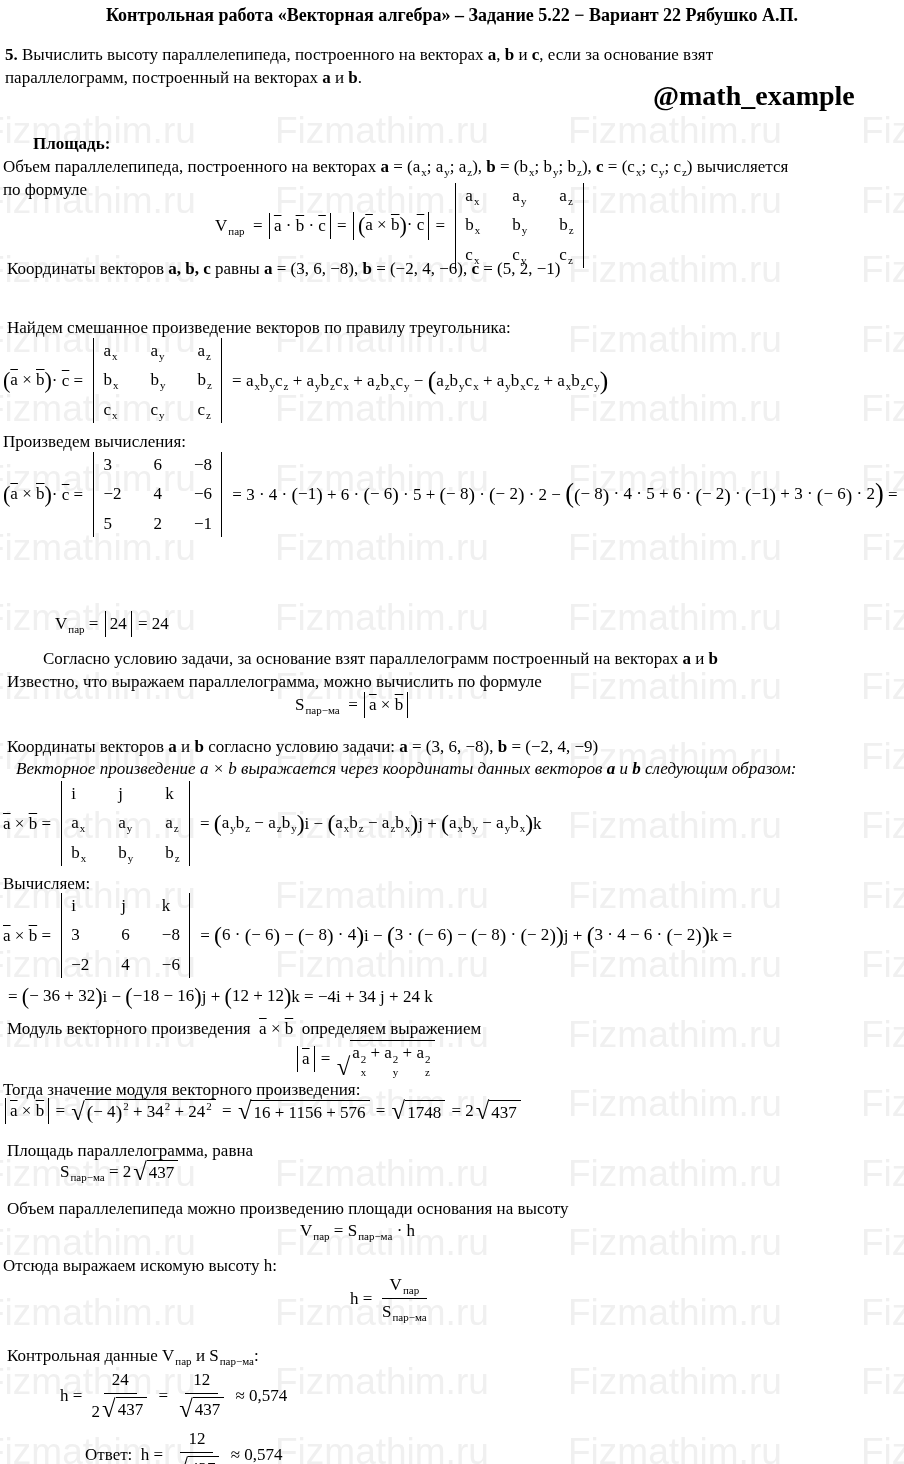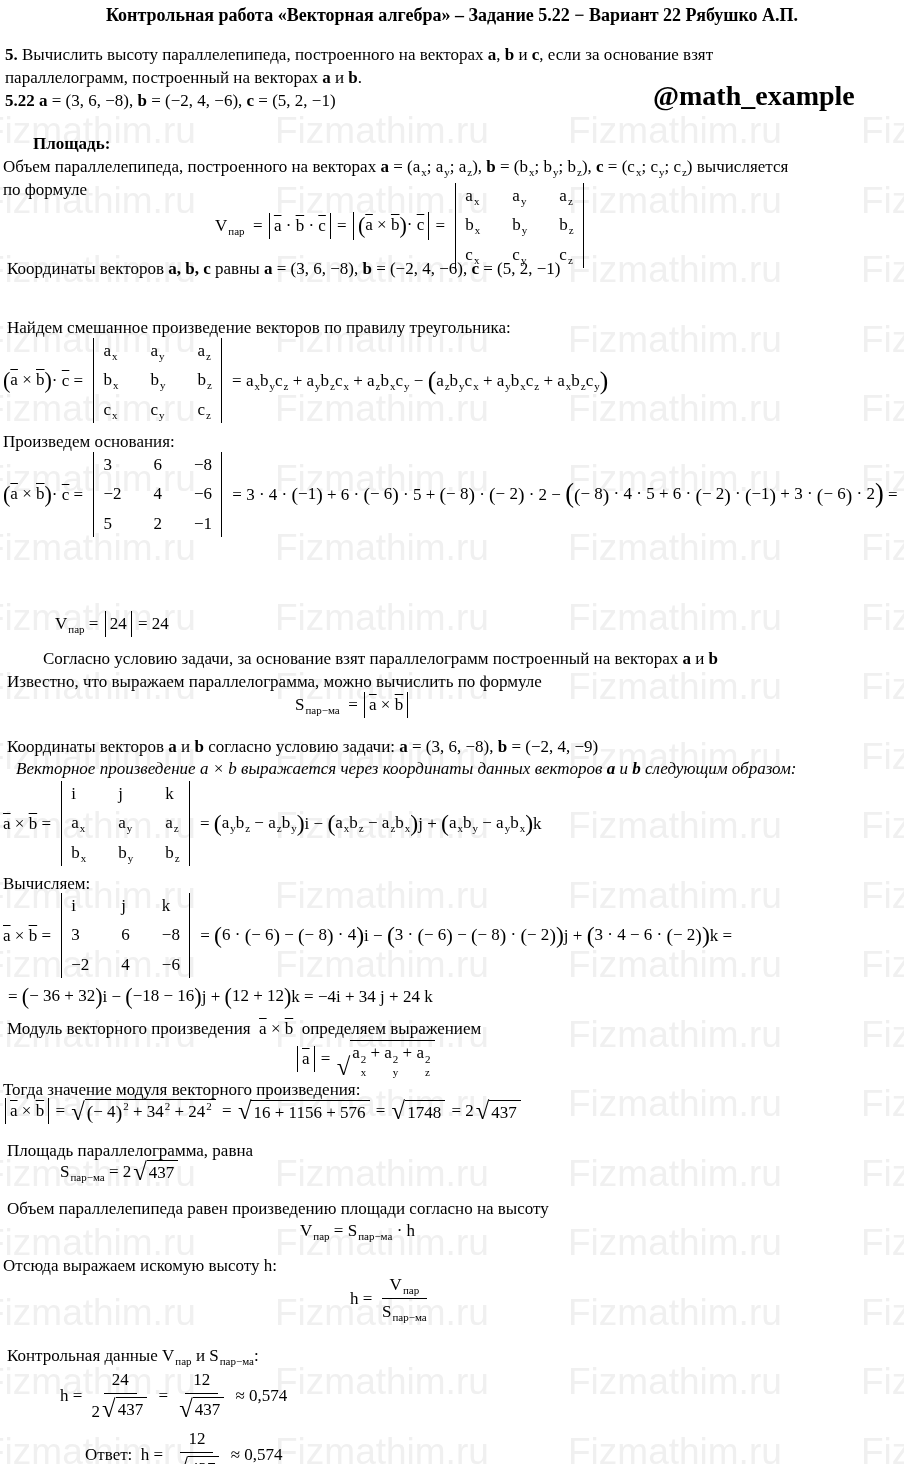--- a/index.html
+++ b/index.html
@@ -186,46 +186,45 @@
     <span class="wm" data-name="watermark-text" style="color: rgb(240, 240, 240);">Fizmathim.ru</span>
   </div>
 
 <div class="title" data-name="page-title">Контрольная работа «Векторная алгебра» – Задание 5.22 − Вариант 22 Рябушко А.П.</div>
 
 <div class="handle" data-name="watermark-handle">@math_example</div>
 
 <div class="doc" data-name="document-body">
     <div class="textline" data-name="line-problem-1"><span class="t b">5.</span><span class="t"> Вычислить высоту параллелепипеда, построенного на векторах </span><span class="t b">a</span><span class="t">, </span><span class="t b">b</span><span class="t"> и </span><span class="t b">c</span><span class="t">, если за основание взят</span></div>
     <div class="textline" data-name="line-problem-2"><span class="t">параллелограмм, построенный на векторах </span><span class="t b">a</span><span class="t"> и </span><span class="t b">b</span><span class="t">.</span></div>
-    <div class="textline" data-name="line-problem-3"><span class="t b">5.22 a</span><span class="t"> = (3, 6, −8), </span><span class="t b">b</span><span class="t"> = (−2, 4, −6), </span><span class="t b">c</span><span class="t"> = (5, 2, −1)</span></div>
     <div class="textline" data-name="line-solution-heading"><span class="t b">Площадь:</span></div>
     <div class="textline" data-name="line-volume-formula-intro"><span class="t">Объем параллелепипеда, построенного на векторах </span><span class="t b">a</span><span class="t"> = (</span><span class="grp"><span class="t">a</span><sub>x</sub></span><span class="t">; </span><span class="grp"><span class="t">a</span><sub>y</sub></span><span class="t">; </span><span class="grp"><span class="t">a</span><sub>z</sub></span><span class="t">), </span><span class="t b">b</span><span class="t"> = (</span><span class="grp"><span class="t">b</span><sub>x</sub></span><span class="t">; </span><span class="grp"><span class="t">b</span><sub>y</sub></span><span class="t">; </span><span class="grp"><span class="t">b</span><sub>z</sub></span><span class="t">), </span><span class="t b">c</span><span class="t"> = (</span><span class="grp"><span class="t">c</span><sub>x</sub></span><span class="t">; </span><span class="grp"><span class="t">c</span><sub>y</sub></span><span class="t">; </span><span class="grp"><span class="t">c</span><sub>z</sub></span><span class="t">) вычисляется</span></div>
     <div class="textline" data-name="line-volume-formula-intro-2"><span class="t">по формуле</span></div>
     <div class="formula" data-name="formula-volume-determinant"><span class="grp"><span class="t">V</span><sub>пар</sub></span><span class="t">  = </span><span class="absv"><span class="vec">a</span><span class="t"> · </span><span class="vec">b</span><span class="t"> · </span><span class="vec">c</span></span><span class="t"> = </span><span class="absv"><span class="grp"><span class="pg" style="font-size: 1.3em;">(</span><span class="vec">a</span><span class="t"> × </span><span class="vec">b</span><span class="pg" style="font-size: 1.3em;">)</span></span><span class="t">· </span><span class="vec">c</span></span><span class="t"> = </span><span class="det" data-name="determinant-matrix" style="grid-template-columns: repeat(3, auto);"><span class="cell"><span class="grp"><span class="t">a</span><sub>x</sub></span></span><span class="cell"><span class="grp"><span class="t">a</span><sub>y</sub></span></span><span class="cell"><span class="grp"><span class="t">a</span><sub>z</sub></span></span><span class="cell"><span class="grp"><span class="t">b</span><sub>x</sub></span></span><span class="cell"><span class="grp"><span class="t">b</span><sub>y</sub></span></span><span class="cell"><span class="grp"><span class="t">b</span><sub>z</sub></span></span><span class="cell"><span class="grp"><span class="t">c</span><sub>x</sub></span></span><span class="cell"><span class="grp"><span class="t">c</span><sub>y</sub></span></span><span class="cell"><span class="grp"><span class="t">c</span><sub>z</sub></span></span></span></div>
     <div class="textline" data-name="line-coordinates-abc"><span class="t">Координаты векторов </span><span class="t b">a, b, c</span><span class="t"> равны </span><span class="t b">a</span><span class="t"> = (3, 6, −8), </span><span class="t b">b</span><span class="t"> = (−2, 4, −6), </span><span class="t b">c</span><span class="t"> = (5, 2, −1)</span></div>
     <div class="textline" data-name="line-mixed-product-intro"><span class="t">Найдем смешанное произведение векторов по правилу треугольника:</span></div>
     <div class="formula" data-name="formula-mixed-product-rule"><span class="grp"><span class="pg" style="font-size: 1.3em;">(</span><span class="vec">a</span><span class="t"> × </span><span class="vec">b</span><span class="pg" style="font-size: 1.3em;">)</span></span><span class="t">· </span><span class="vec">c</span><span class="t"> = </span><span class="det" data-name="determinant-matrix" style="grid-template-columns: repeat(3, auto);"><span class="cell"><span class="grp"><span class="t">a</span><sub>x</sub></span></span><span class="cell"><span class="grp"><span class="t">a</span><sub>y</sub></span></span><span class="cell"><span class="grp"><span class="t">a</span><sub>z</sub></span></span><span class="cell"><span class="grp"><span class="t">b</span><sub>x</sub></span></span><span class="cell"><span class="grp"><span class="t">b</span><sub>y</sub></span></span><span class="cell"><span class="grp"><span class="t">b</span><sub>z</sub></span></span><span class="cell"><span class="grp"><span class="t">c</span><sub>x</sub></span></span><span class="cell"><span class="grp"><span class="t">c</span><sub>y</sub></span></span><span class="cell"><span class="grp"><span class="t">c</span><sub>z</sub></span></span></span><span class="t"> = </span><span class="grp"><span class="t">a</span><sub>x</sub></span><span class="grp"><span class="t">b</span><sub>y</sub></span><span class="grp"><span class="t">c</span><sub>z</sub></span><span class="t"> + </span><span class="grp"><span class="t">a</span><sub>y</sub></span><span class="grp"><span class="t">b</span><sub>z</sub></span><span class="grp"><span class="t">c</span><sub>x</sub></span><span class="t"> + </span><span class="grp"><span class="t">a</span><sub>z</sub></span><span class="grp"><span class="t">b</span><sub>x</sub></span><span class="grp"><span class="t">c</span><sub>y</sub></span><span class="t"> − </span><span class="grp"><span class="pg" style="font-size: 1.5em;">(</span><span class="grp"><span class="t">a</span><sub>z</sub></span><span class="grp"><span class="t">b</span><sub>y</sub></span><span class="grp"><span class="t">c</span><sub>x</sub></span><span class="t"> + </span><span class="grp"><span class="t">a</span><sub>y</sub></span><span class="grp"><span class="t">b</span><sub>x</sub></span><span class="grp"><span class="t">c</span><sub>z</sub></span><span class="t"> + </span><span class="grp"><span class="t">a</span><sub>x</sub></span><span class="grp"><span class="t">b</span><sub>z</sub></span><span class="grp"><span class="t">c</span><sub>y</sub></span><span class="pg" style="font-size: 1.5em;">)</span></span></div>
-    <div class="textline" data-name="line-calculations-intro"><span class="t">Произведем основания:</span></div>
+    <div class="textline" data-name="line-calculations-intro"><span class="t">Произведем вычисления:</span></div>
     <div class="formula" data-name="formula-mixed-product-values"><span class="grp"><span class="pg" style="font-size: 1.3em;">(</span><span class="vec">a</span><span class="t"> × </span><span class="vec">b</span><span class="pg" style="font-size: 1.3em;">)</span></span><span class="t">· </span><span class="vec">c</span><span class="t"> = </span><span class="det" data-name="determinant-matrix" style="grid-template-columns: repeat(3, auto);"><span class="cell"><span class="t">3</span></span><span class="cell"><span class="t">6</span></span><span class="cell"><span class="t">−8</span></span><span class="cell"><span class="t">−2</span></span><span class="cell"><span class="t">4</span></span><span class="cell"><span class="t">−6</span></span><span class="cell"><span class="t">5</span></span><span class="cell"><span class="t">2</span></span><span class="cell"><span class="t">−1</span></span></span><span class="t"> = 3 · 4 · </span><span class="grp"><span class="pg" style="font-size: 1.15em;">(</span><span class="t">−1</span><span class="pg" style="font-size: 1.15em;">)</span></span><span class="t"> + 6 · </span><span class="grp"><span class="pg" style="font-size: 1.15em;">(</span><span class="t">− 6</span><span class="pg" style="font-size: 1.15em;">)</span></span><span class="t"> · 5 + </span><span class="grp"><span class="pg" style="font-size: 1.15em;">(</span><span class="t">− 8</span><span class="pg" style="font-size: 1.15em;">)</span></span><span class="t"> · </span><span class="grp"><span class="pg" style="font-size: 1.15em;">(</span><span class="t">− 2</span><span class="pg" style="font-size: 1.15em;">)</span></span><span class="t"> · 2 − </span><span class="grp"><span class="pg" style="font-size: 1.55em;">(</span><span class="grp"><span class="pg" style="font-size: 1.15em;">(</span><span class="t">− 8</span><span class="pg" style="font-size: 1.15em;">)</span></span><span class="t"> · 4 · 5 + 6 · </span><span class="grp"><span class="pg" style="font-size: 1.15em;">(</span><span class="t">− 2</span><span class="pg" style="font-size: 1.15em;">)</span></span><span class="t"> · </span><span class="grp"><span class="pg" style="font-size: 1.15em;">(</span><span class="t">−1</span><span class="pg" style="font-size: 1.15em;">)</span></span><span class="t"> + 3 · </span><span class="grp"><span class="pg" style="font-size: 1.15em;">(</span><span class="t">− 6</span><span class="pg" style="font-size: 1.15em;">)</span></span><span class="t"> · 2</span><span class="pg" style="font-size: 1.55em;">)</span></span><span class="t"> =</span></div>
     <div class="formula" data-name="formula-volume-value"><span class="grp"><span class="t">V</span><sub>пар</sub></span><span class="t"> = </span><span class="absv"><span class="t">24</span></span><span class="t"> = 24</span></div>
     <div class="textline" data-name="line-base-note"><span class="t">Согласно условию задачи, за основание взят параллелограмм построенный на векторах </span><span class="t b">a</span><span class="t"> и </span><span class="t b">b</span></div>
     <div class="textline" data-name="line-area-formula-intro"><span class="t">Известно, что выражаем параллелограмма, можно вычислить по формуле</span></div>
     <div class="formula" data-name="formula-area-def"><span class="grp"><span class="t">S</span><sub>пар−ма</sub></span><span class="t">  = </span><span class="absv"><span class="vec">a</span><span class="t"> × </span><span class="vec">b</span></span></div>
     <div class="textline" data-name="line-coordinates-ab"><span class="t">Координаты векторов </span><span class="t b">a</span><span class="t"> и </span><span class="t b">b</span><span class="t"> согласно условию задачи: </span><span class="t b">a</span><span class="t"> = (3, 6, −8), </span><span class="t b">b</span><span class="t"> = (−2, 4, −9)</span></div>
     <div class="textline" data-name="line-cross-product-intro"><span class="t">Векторное произведение a × b выражается через координаты данных векторов </span><span class="t b">a</span><span class="t"> и </span><span class="t b">b</span><span class="t"> следующим образом:</span></div>
     <div class="formula" data-name="formula-cross-product-rule"><span class="vec">a</span><span class="t"> × </span><span class="vec">b</span><span class="t"> = </span><span class="det" data-name="determinant-matrix" style="grid-template-columns: repeat(3, auto);"><span class="cell"><span class="t">i</span></span><span class="cell"><span class="t">j</span></span><span class="cell"><span class="t">k</span></span><span class="cell"><span class="grp"><span class="t">a</span><sub>x</sub></span></span><span class="cell"><span class="grp"><span class="t">a</span><sub>y</sub></span></span><span class="cell"><span class="grp"><span class="t">a</span><sub>z</sub></span></span><span class="cell"><span class="grp"><span class="t">b</span><sub>x</sub></span></span><span class="cell"><span class="grp"><span class="t">b</span><sub>y</sub></span></span><span class="cell"><span class="grp"><span class="t">b</span><sub>z</sub></span></span></span><span class="t"> = </span><span class="grp"><span class="pg" style="font-size: 1.4em;">(</span><span class="grp"><span class="t">a</span><sub>y</sub></span><span class="grp"><span class="t">b</span><sub>z</sub></span><span class="t"> − </span><span class="grp"><span class="t">a</span><sub>z</sub></span><span class="grp"><span class="t">b</span><sub>y</sub></span><span class="pg" style="font-size: 1.4em;">)</span></span><span class="t">i − </span><span class="grp"><span class="pg" style="font-size: 1.4em;">(</span><span class="grp"><span class="t">a</span><sub>x</sub></span><span class="grp"><span class="t">b</span><sub>z</sub></span><span class="t"> − </span><span class="grp"><span class="t">a</span><sub>z</sub></span><span class="grp"><span class="t">b</span><sub>x</sub></span><span class="pg" style="font-size: 1.4em;">)</span></span><span class="t">j + </span><span class="grp"><span class="pg" style="font-size: 1.4em;">(</span><span class="grp"><span class="t">a</span><sub>x</sub></span><span class="grp"><span class="t">b</span><sub>y</sub></span><span class="t"> − </span><span class="grp"><span class="t">a</span><sub>y</sub></span><span class="grp"><span class="t">b</span><sub>x</sub></span><span class="pg" style="font-size: 1.4em;">)</span></span><span class="t">k</span></div>
     <div class="textline" data-name="line-compute-intro"><span class="t">Вычисляем:</span></div>
     <div class="formula" data-name="formula-cross-product-values"><span class="vec">a</span><span class="t"> × </span><span class="vec">b</span><span class="t"> = </span><span class="det" data-name="determinant-matrix" style="grid-template-columns: repeat(3, auto);"><span class="cell"><span class="t">i</span></span><span class="cell"><span class="t">j</span></span><span class="cell"><span class="t">k</span></span><span class="cell"><span class="t">3</span></span><span class="cell"><span class="t">6</span></span><span class="cell"><span class="t">−8</span></span><span class="cell"><span class="t">−2</span></span><span class="cell"><span class="t">4</span></span><span class="cell"><span class="t">−6</span></span></span><span class="t"> = </span><span class="grp"><span class="pg" style="font-size: 1.4em;">(</span><span class="t">6 · </span><span class="grp"><span class="pg" style="font-size: 1.15em;">(</span><span class="t">− 6</span><span class="pg" style="font-size: 1.15em;">)</span></span><span class="t"> − </span><span class="grp"><span class="pg" style="font-size: 1.15em;">(</span><span class="t">− 8</span><span class="pg" style="font-size: 1.15em;">)</span></span><span class="t"> · 4</span><span class="pg" style="font-size: 1.4em;">)</span></span><span class="t">i − </span><span class="grp"><span class="pg" style="font-size: 1.4em;">(</span><span class="t">3 · </span><span class="grp"><span class="pg" style="font-size: 1.15em;">(</span><span class="t">− 6</span><span class="pg" style="font-size: 1.15em;">)</span></span><span class="t"> − </span><span class="grp"><span class="pg" style="font-size: 1.15em;">(</span><span class="t">− 8</span><span class="pg" style="font-size: 1.15em;">)</span></span><span class="t"> · </span><span class="grp"><span class="pg" style="font-size: 1.15em;">(</span><span class="t">− 2</span><span class="pg" style="font-size: 1.15em;">)</span></span><span class="pg" style="font-size: 1.4em;">)</span></span><span class="t">j + </span><span class="grp"><span class="pg" style="font-size: 1.4em;">(</span><span class="t">3 · 4 − 6 · </span><span class="grp"><span class="pg" style="font-size: 1.15em;">(</span><span class="t">− 2</span><span class="pg" style="font-size: 1.15em;">)</span></span><span class="pg" style="font-size: 1.4em;">)</span></span><span class="t">k =</span></div>
     <div class="formula" data-name="formula-cross-product-result"><span class="t">= </span><span class="grp"><span class="pg" style="font-size: 1.3em;">(</span><span class="t">− 36 + 32</span><span class="pg" style="font-size: 1.3em;">)</span></span><span class="t">i − </span><span class="grp"><span class="pg" style="font-size: 1.3em;">(</span><span class="t">−18 − 16</span><span class="pg" style="font-size: 1.3em;">)</span></span><span class="t">j + </span><span class="grp"><span class="pg" style="font-size: 1.3em;">(</span><span class="t">12 + 12</span><span class="pg" style="font-size: 1.3em;">)</span></span><span class="t">k = −4i + 34 j + 24 k</span></div>
     <div class="textline" data-name="line-modulus-intro"><span class="t">Модуль векторного произведения  </span><span class="vec">a</span><span class="t"> × </span><span class="vec">b</span><span class="t">  определяем выражением</span></div>
     <div class="formula" data-name="formula-modulus-def"><span class="absv"><span class="vec">a</span></span><span class="t"> = </span><span class="sqrt" data-name="sqrt-radical"><span class="rad">√</span><span class="sqb"><span class="grp"><span class="t">a</span><span class="sscol"><span>2</span><span>x</span></span></span><span class="t"> + </span><span class="grp"><span class="t">a</span><span class="sscol"><span>2</span><span>y</span></span></span><span class="t"> + </span><span class="grp"><span class="t">a</span><span class="sscol"><span>2</span><span>z</span></span></span></span></span></div>
     <div class="textline" data-name="line-modulus-value-intro"><span class="t">Тогда значение модуля векторного произведения:</span></div>
     <div class="formula" data-name="formula-modulus-value"><span class="absv"><span class="vec">a</span><span class="t"> × </span><span class="vec">b</span></span><span class="t"> = </span><span class="sqrt" data-name="sqrt-radical"><span class="rad">√</span><span class="sqb"><span class="grp"><span class="grp"><span class="pg" style="font-size: 1.15em;">(</span><span class="t">− 4</span><span class="pg" style="font-size: 1.15em;">)</span></span><sup>2</sup></span><span class="t"> + 34</span><span class="grp"><span class="t"></span><sup>2</sup></span><span class="t"> + 24</span><span class="grp"><span class="t"></span><sup>2</sup></span></span></span><span class="t"> = </span><span class="sqrt" data-name="sqrt-radical"><span class="rad">√</span><span class="sqb"><span class="t">16 + 1156 + 576</span></span></span><span class="t"> = </span><span class="sqrt" data-name="sqrt-radical"><span class="rad">√</span><span class="sqb"><span class="t">1748</span></span></span><span class="t"> = 2</span><span class="sqrt" data-name="sqrt-radical"><span class="rad">√</span><span class="sqb"><span class="t">437</span></span></span></div>
     <div class="textline" data-name="line-area-value-intro"><span class="t">Площадь параллелограмма, равна</span></div>
     <div class="formula" data-name="formula-area-value"><span class="grp"><span class="t">S</span><sub>пар−ма</sub></span><span class="t"> = 2</span><span class="sqrt" data-name="sqrt-radical"><span class="rad">√</span><span class="sqb"><span class="t">437</span></span></span></div>
-    <div class="textline" data-name="line-volume-height-relation"><span class="t">Объем параллелепипеда равен произведению площади согласно на высоту</span></div>
+    <div class="textline" data-name="line-volume-height-relation"><span class="t">Объем параллелепипеда можно произведению площади основания на высоту</span></div>
     <div class="formula" data-name="formula-volume-height"><span class="grp"><span class="t">V</span><sub>пар</sub></span><span class="t"> = </span><span class="grp"><span class="t">S</span><sub>пар−ма</sub></span><span class="t"> · h</span></div>
     <div class="textline" data-name="line-height-expression-intro"><span class="t">Отсюда выражаем искомую высоту h:</span></div>
     <div class="formula" data-name="formula-height-def"><span class="t">h = </span><span class="frac" data-name="fraction"><span class="num"><span class="grp"><span class="t">V</span><sub>пар</sub></span></span><span class="den"><span class="grp"><span class="t">S</span><sub>пар−ма</sub></span></span></span></div>
     <div class="textline" data-name="line-substitute-intro"><span class="t">Контрольная данные </span><span class="grp"><span class="t">V</span><sub>пар</sub></span><span class="t"> и </span><span class="grp"><span class="t">S</span><sub>пар−ма</sub></span><span class="t">:</span></div>
     <div class="formula" data-name="formula-height-value"><span class="t">h = </span><span class="frac" data-name="fraction"><span class="num"><span class="t">24</span></span><span class="den"><span class="t">2</span><span class="sqrt" data-name="sqrt-radical"><span class="rad">√</span><span class="sqb"><span class="t">437</span></span></span></span></span><span class="t"> = </span><span class="frac" data-name="fraction"><span class="num"><span class="t">12</span></span><span class="den"><span class="sqrt" data-name="sqrt-radical"><span class="rad">√</span><span class="sqb"><span class="t">437</span></span></span></span></span><span class="t"> ≈ 0,574</span></div>
     <div class="formula" data-name="formula-answer"><span class="t">Ответ:  h = </span><span class="frac" data-name="fraction"><span class="num"><span class="t">12</span></span><span class="den"><span class="sqrt" data-name="sqrt-radical"><span class="rad">√</span><span class="sqb"><span class="t">437</span></span></span></span></span><span class="t"> ≈ 0,574</span></div>
   </div>
 
 </body></html>

